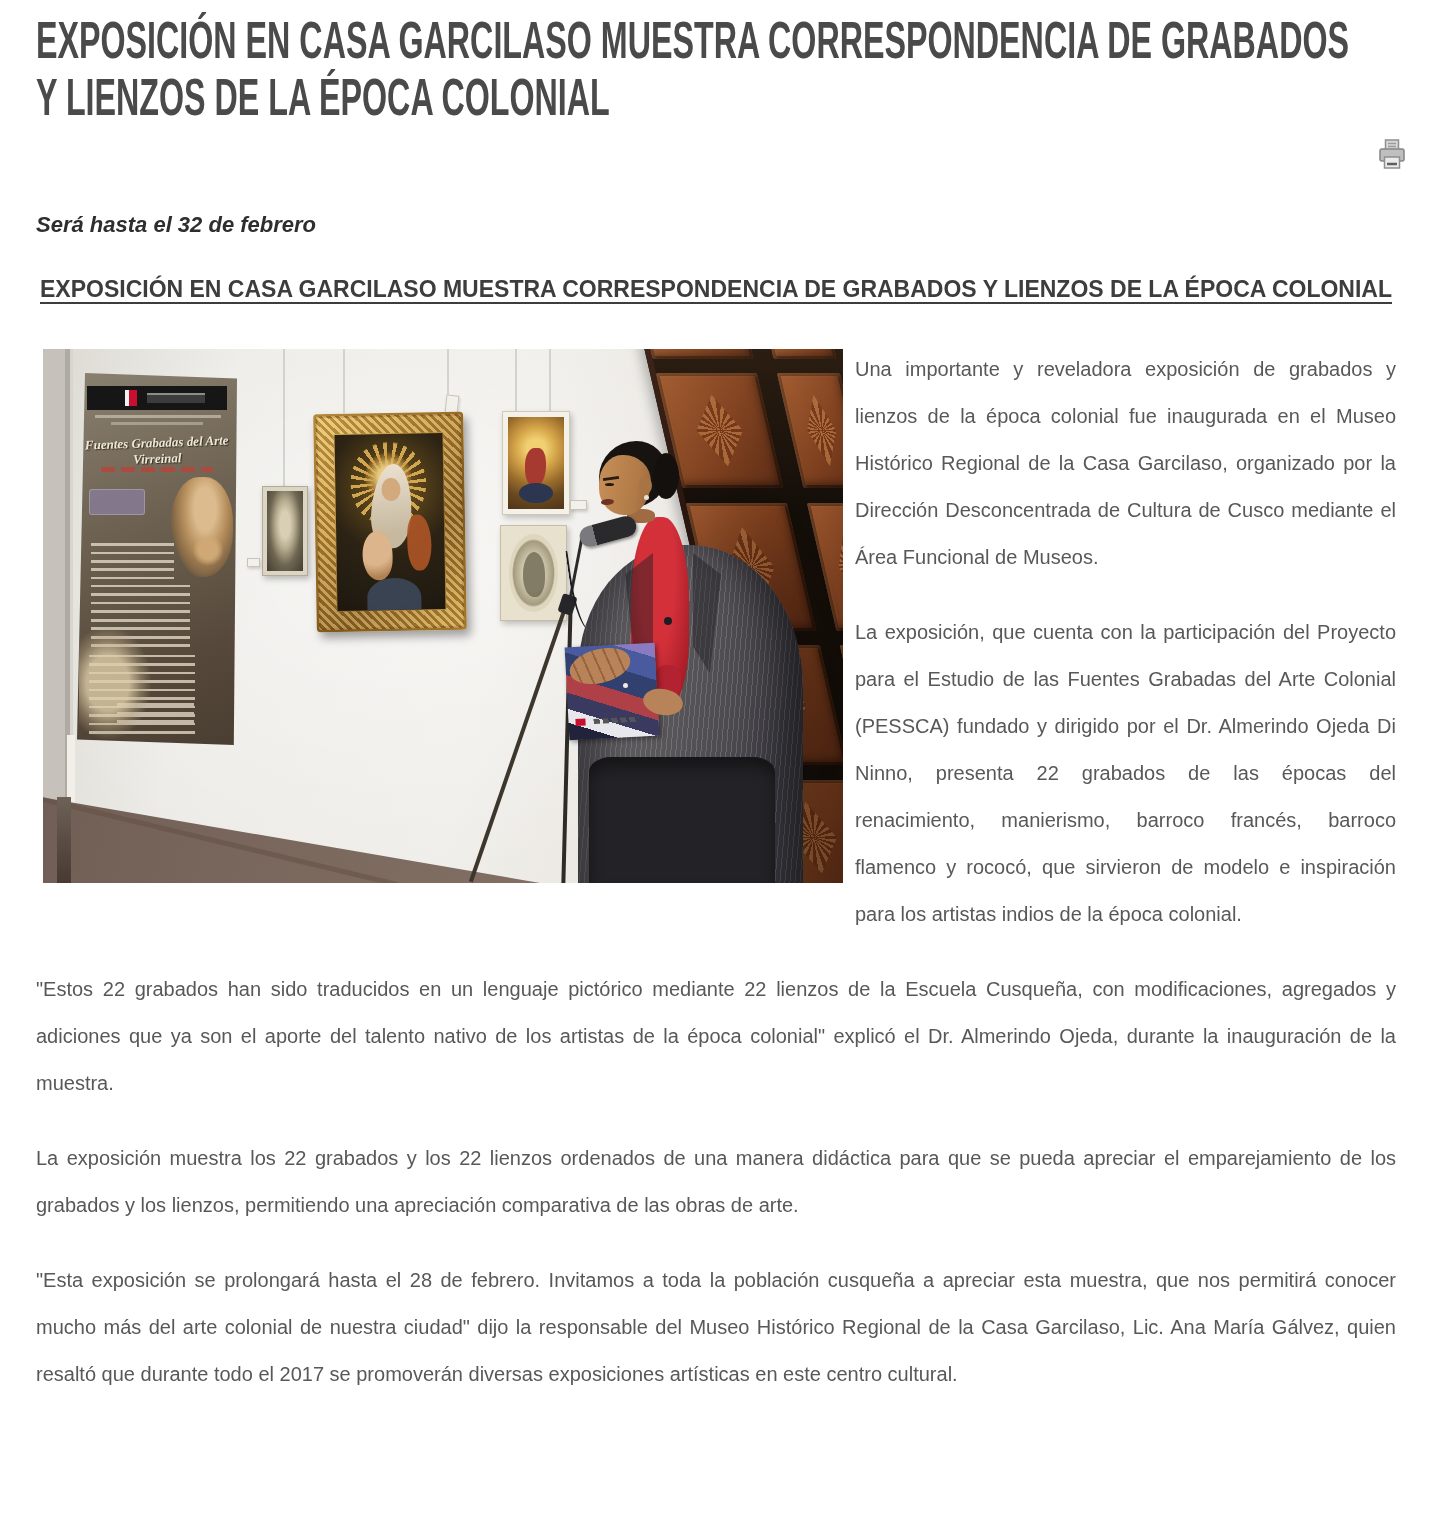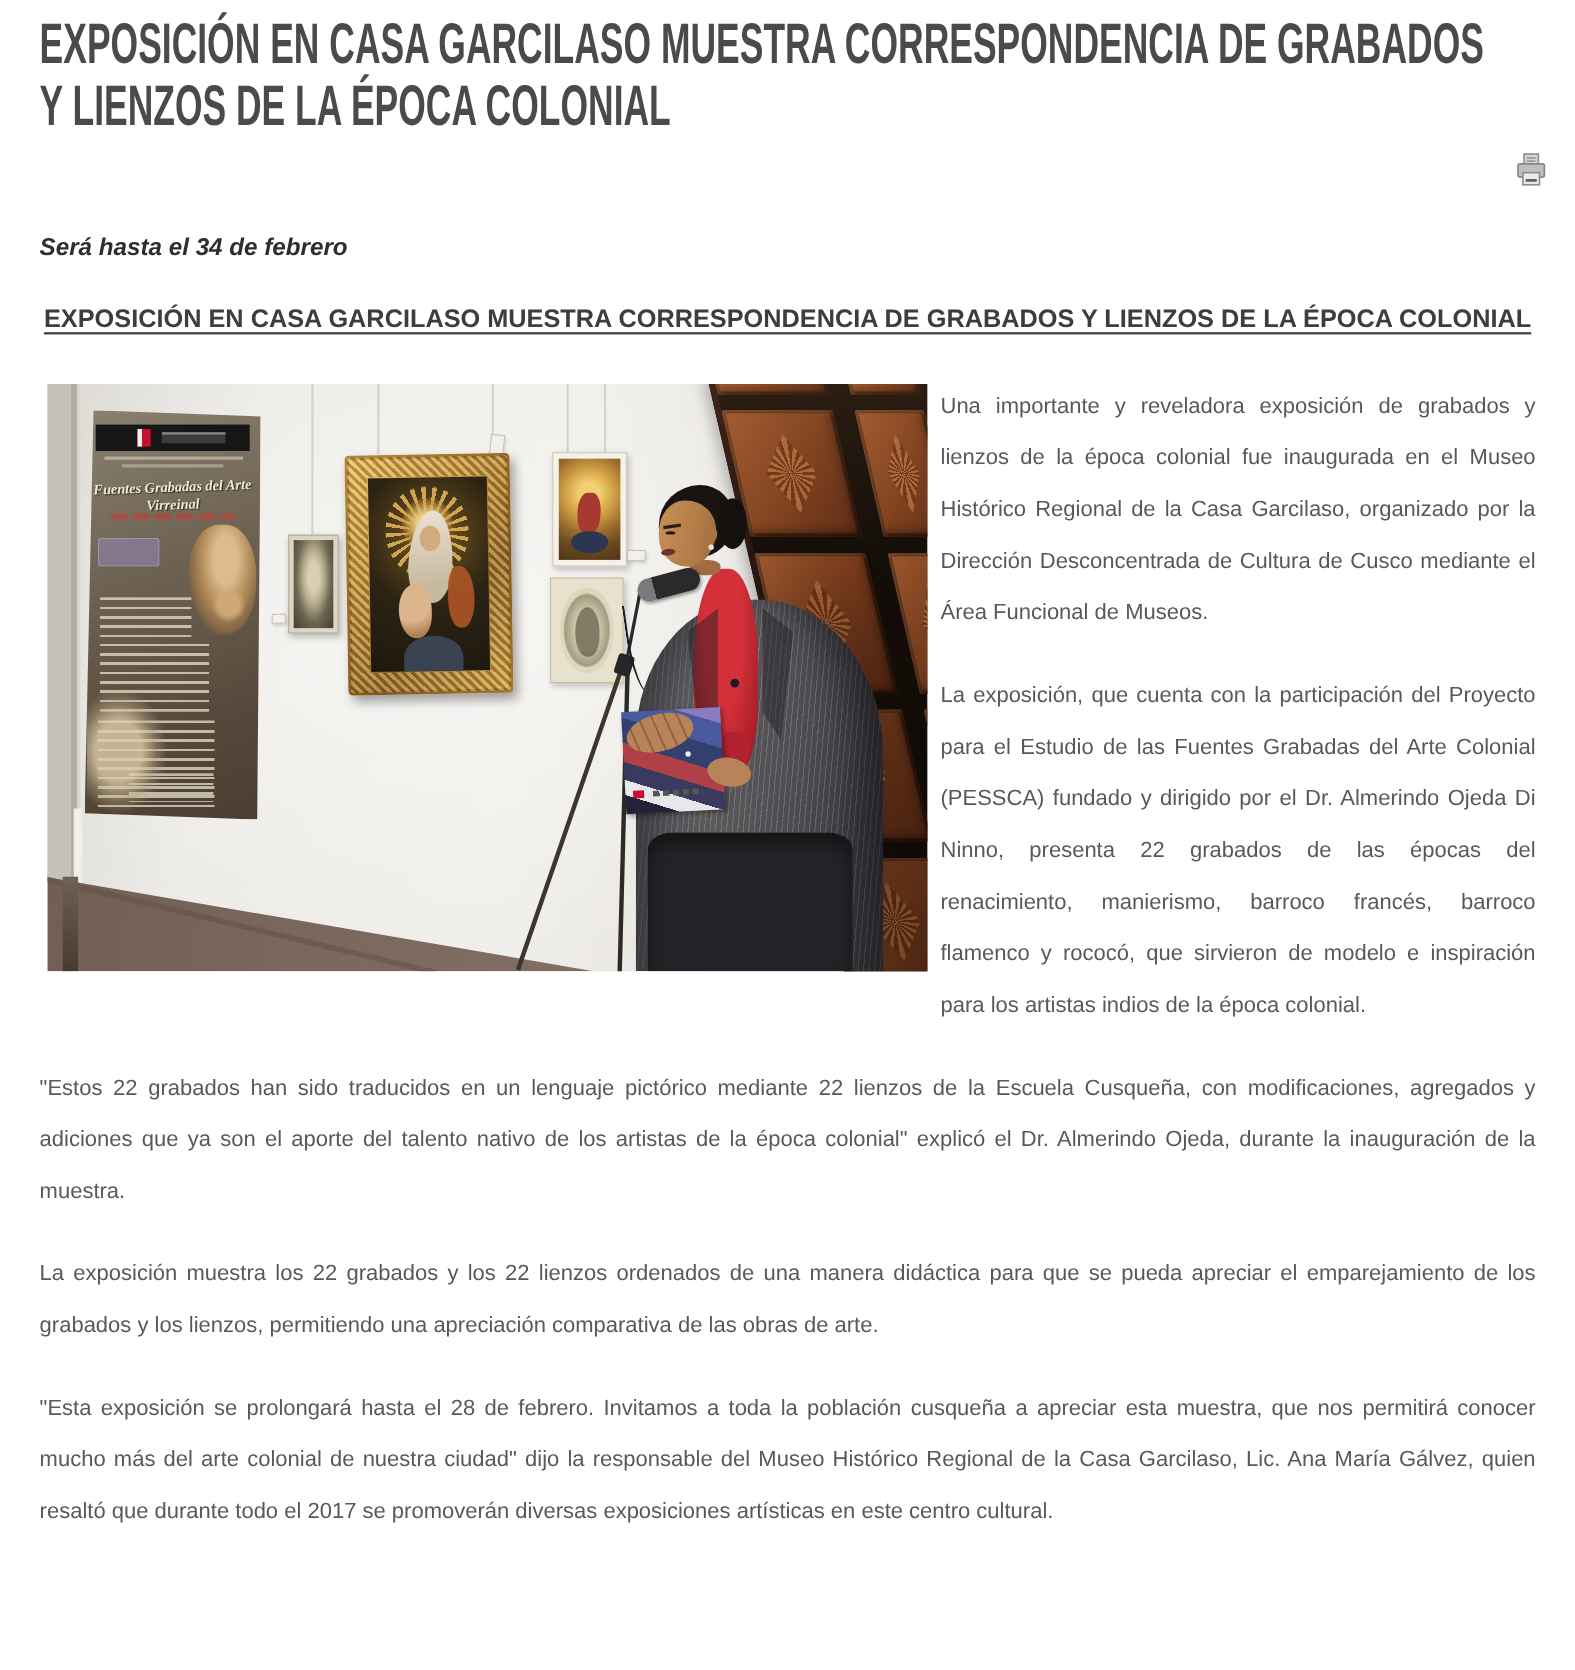--- a/index.html
+++ b/index.html
@@ -236,21 +236,21 @@
       <rect x="7.5" y="2" width="13" height="10" fill="#d8d8d8" stroke="#8f8f8f" stroke-width="1.5"></rect>
       <line x1="10" y1="5.5" x2="18" y2="5.5" stroke="#9a9a9a" stroke-width="1.5"></line>
       <line x1="10" y1="8.5" x2="18" y2="8.5" stroke="#9a9a9a" stroke-width="1.5"></line>
       <rect x="2" y="11" width="24" height="12" rx="2" fill="#bfbfbf" stroke="#858585" stroke-width="1.5"></rect>
       <rect x="6.5" y="19" width="15" height="11" fill="#ebebeb" stroke="#8f8f8f" stroke-width="1.5"></rect>
       <line x1="9" y1="26" x2="19" y2="26" stroke="#5f5f5f" stroke-width="2.5"></line>
     </svg>
   </button>
 </div>
 
-<div class="dateline">Será hasta el 34 de febrero</div>
+<div class="dateline">Será hasta el 32 de febrero</div>
 
 <h2 class="section-heading">EXPOSICIÓN EN CASA GARCILASO MUESTRA CORRESPONDENCIA DE GRABADOS Y LIENZOS DE LA ÉPOCA COLONIAL</h2>
 
 <div class="article">
 
   <figure class="photo" aria-label="Inauguración: una mujer habla al micrófono en la sala del museo, junto a un lienzo con marco dorado, grabados enmarcados, un panel de la exposición y una puerta tallada de madera">
 
     <div class="abs wall-left"></div>
     <div class="abs wall-pipe"></div>
     <div class="abs wire" style="left:240px; height:137px;"></div>

